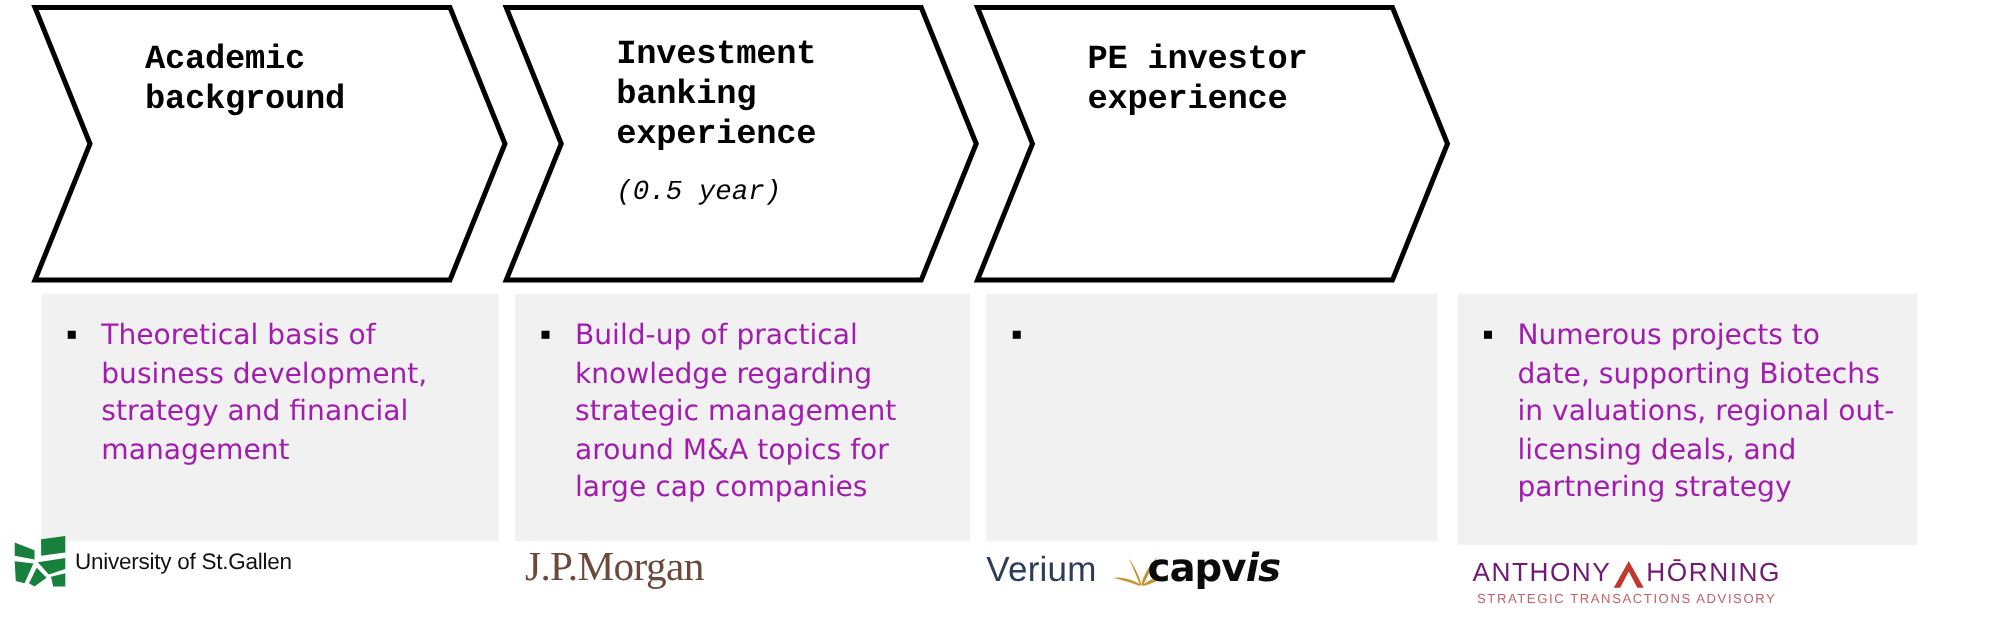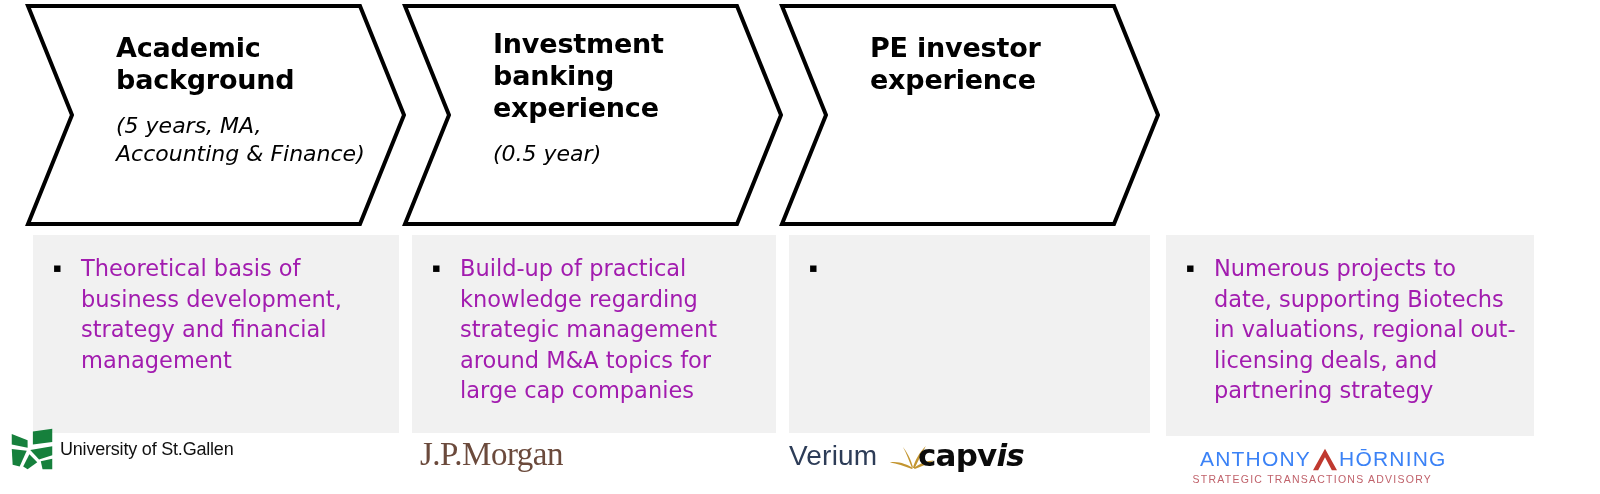--- a/index.html
+++ b/index.html
@@ -20,20 +20,21 @@
     position: absolute;
     left: 0;
     top: 0;
     width: 1600px;
     height: 228px;
   }
   .chevron {
     position: absolute;
     top: 4px;
     height: 232px;
+    font-family: Liberation Mono, monospace;
   }
   .chevron svg {
     position: absolute;
     left: 0;
     top: 0;
     overflow: visible;
   }
   .chevron-text {
     position: absolute;
     top: 28px;
@@ -132,23 +133,22 @@
   .logo-ah {
     display: block;
     text-align: center;
   }
   .logo-ah-main {
     display: flex;
     align-items: center;
     justify-content: center;
     font-family: "Liberation Sans", sans-serif;
     font-size: 21px;
-    color: #3b82f6;
+    color: #701a75;
     letter-spacing: 1.2px;
-    margin-left: 22px;
   }
   .logo-ah-chev {
     width: 26px;
     height: 24px;
     margin: 0 1px;
     flex: 0 0 auto;
   }
   .logo-ah-sub {
     font-family: "Liberation Sans", sans-serif;
     font-size: 10.5px;
@@ -162,22 +162,20 @@
 
 <div class="chevron-row">
 
   <div class="chevron" style="left:28px; width:378px;">
     <svg width="378" height="222" viewBox="0 0 378 222">
       <polygon points="0,2 332,2 376,111 332,220 0,220 44,111" fill="#ffffff" stroke="#000000" stroke-width="4" stroke-linejoin="miter"></polygon>
     </svg>
     <div class="chevron-text">
       <div class="chev-title">Academic
 background</div>
-      <div class="chev-sub">(5 years, MA,
-Accounting &amp; Finance)</div>
     </div>
   </div>
 
   <div class="chevron" style="left:405px; width:378px;">
     <svg width="378" height="222" viewBox="0 0 378 222">
       <polygon points="0,2 332,2 376,111 332,220 0,220 44,111" fill="#ffffff" stroke="#000000" stroke-width="4" stroke-linejoin="miter"></polygon>
     </svg>
     <div class="chevron-text" style="top:24px;">
       <div class="chev-title">Investment
 banking

